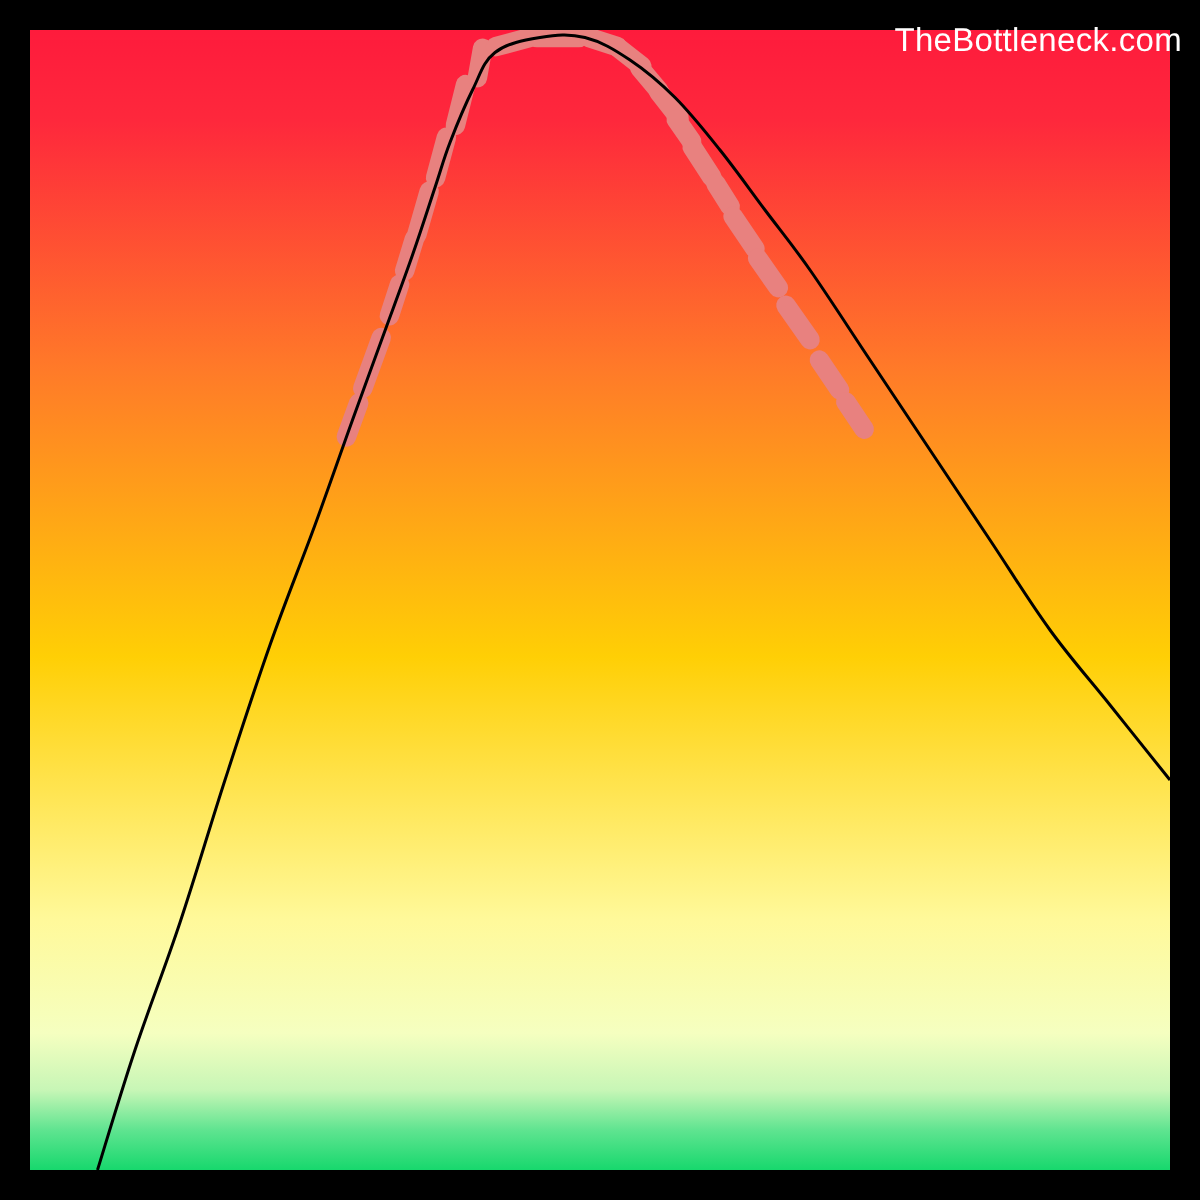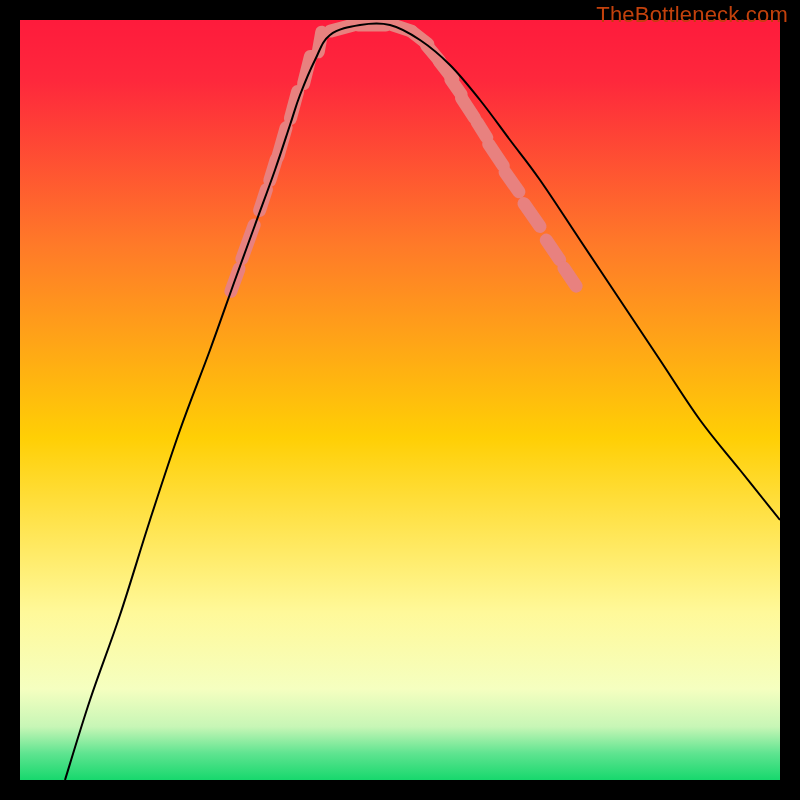--- a/index.html
+++ b/index.html
@@ -36,23 +36,23 @@
   }
   .curve-svg {
     position: absolute;
     left: 0;
     top: 0;
     width: 760px;
     height: 760px;
   }
   .watermark {
     position: absolute;
-    top: 2px;
+    top: 14px;
     right: 12px;
-    color: #c2410c;
+    color: #ffffff;
     font-size: 22px;
     font-weight: 500;
     letter-spacing: 0.2px;
     user-select: none;
   }
 </style>
 </head>
 <body>
 
 <div class="frame">

